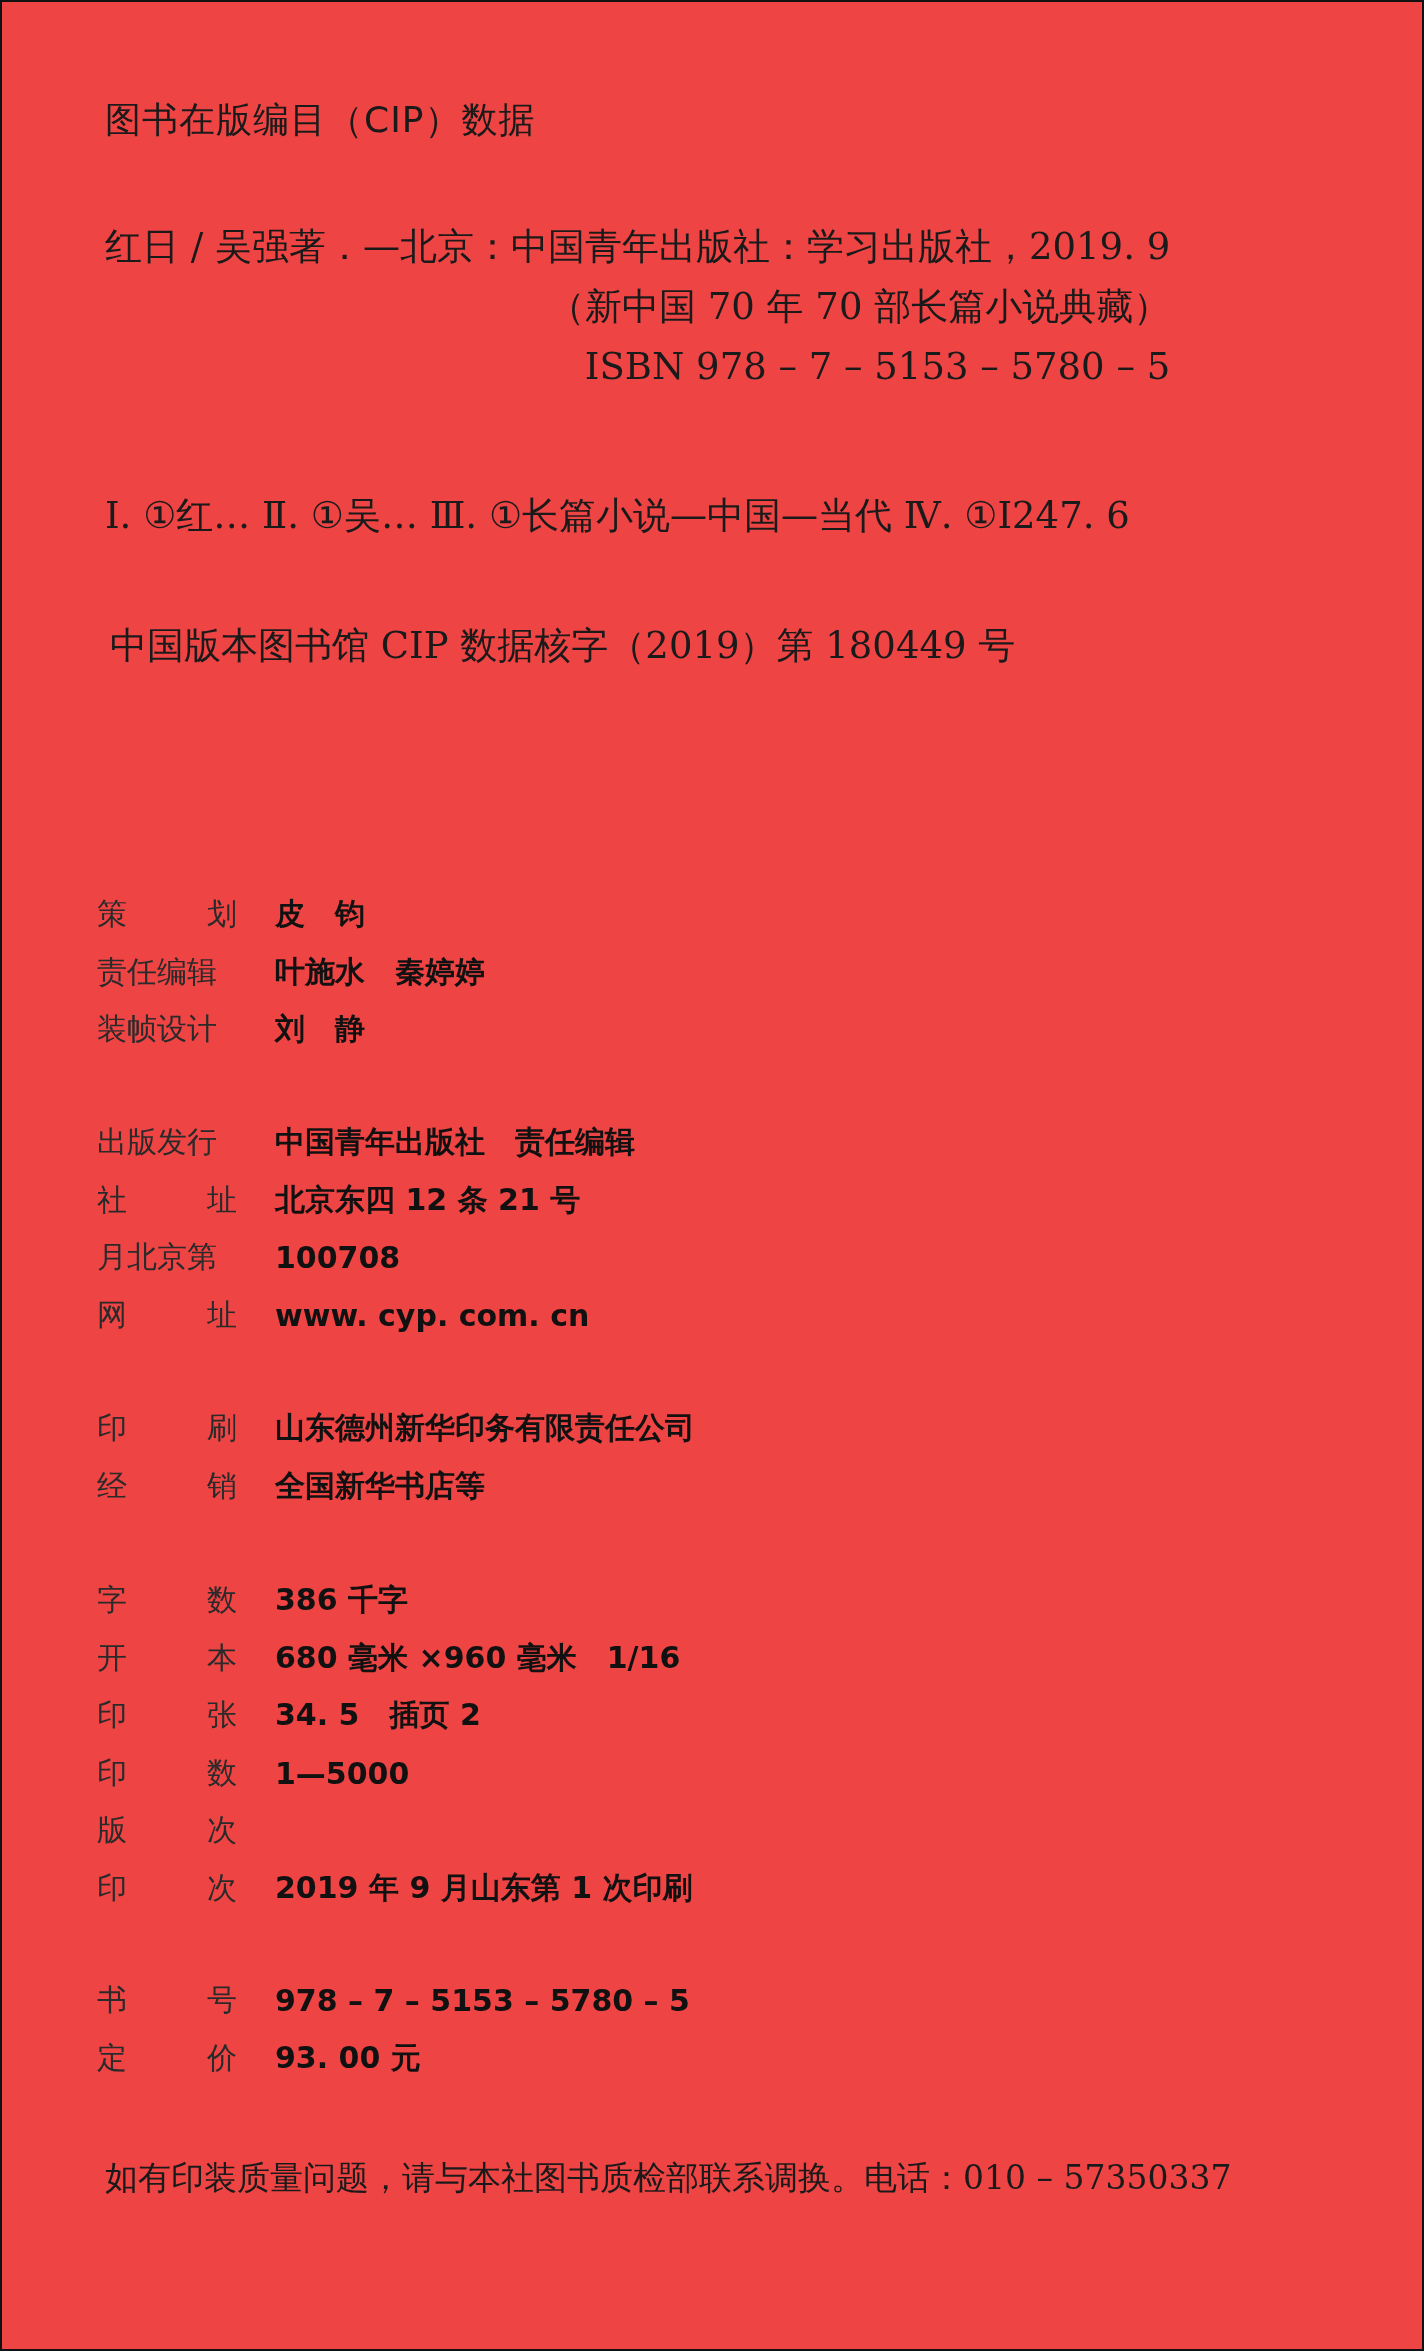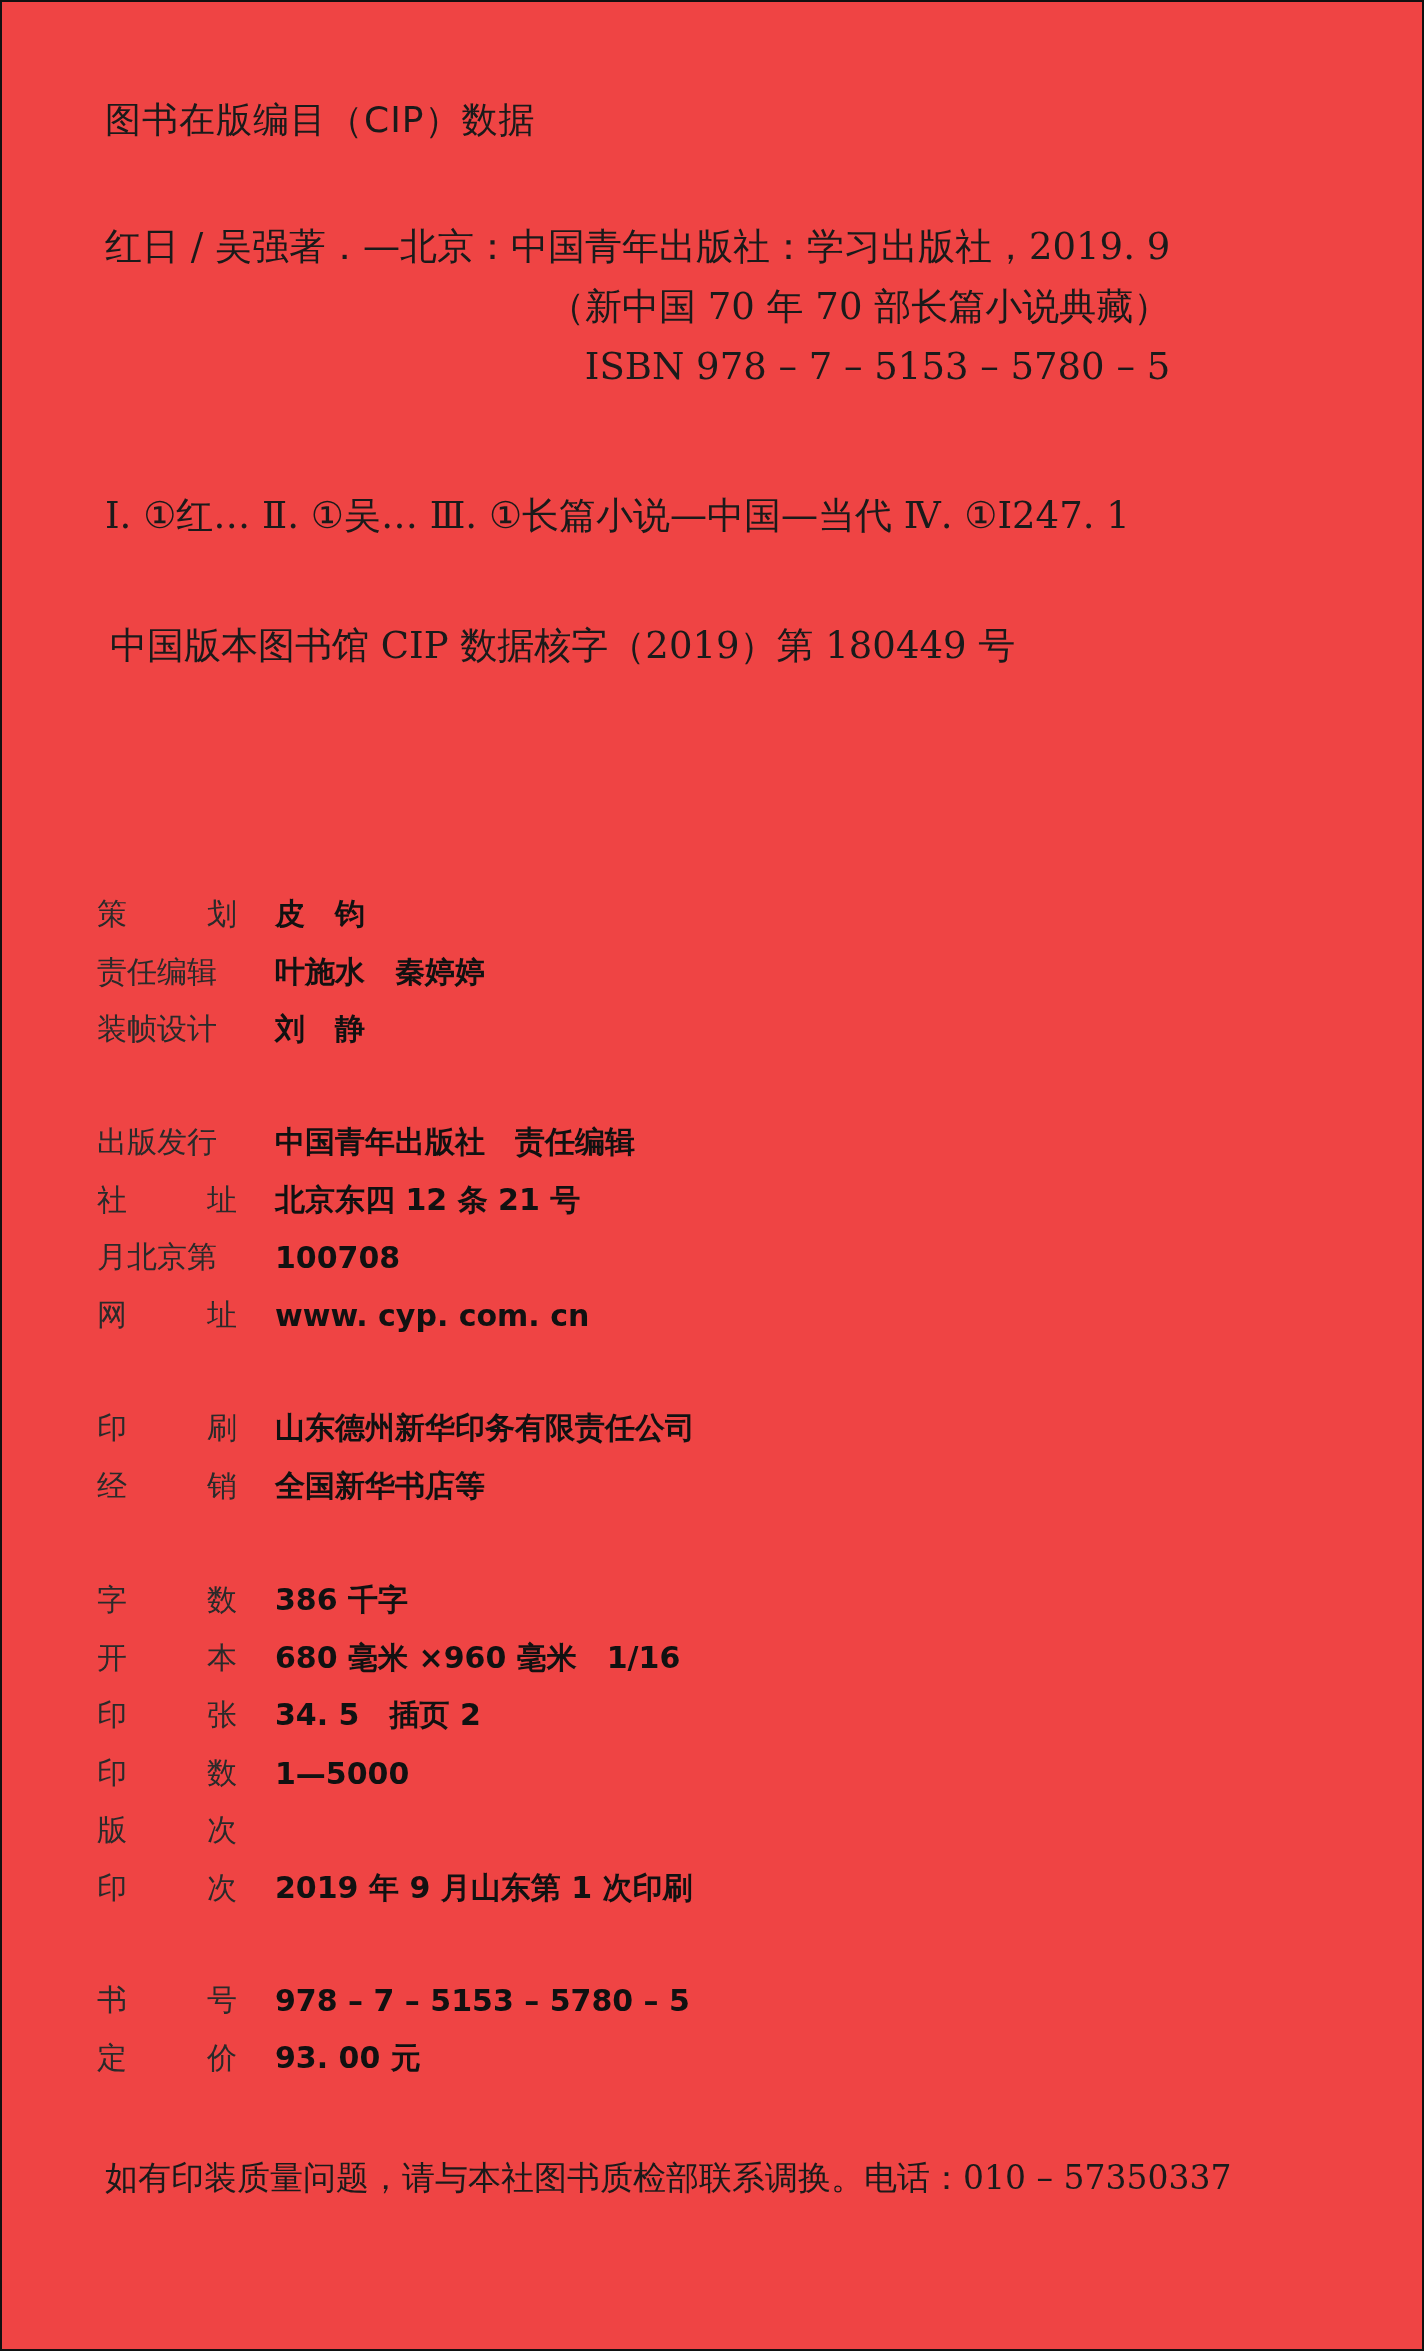--- a/index.html
+++ b/index.html
@@ -88,21 +88,21 @@
 <div class="page">
 
   <div class="cip-title sans">图书在版编目（CIP）数据</div>
 
   <div class="cip-block cip-main serif">
     <div>红日 / 吴强著．—北京：中国青年出版社：学习出版社，2019. 9</div>
     <div>（新中国 70 年 70 部长篇小说典藏）</div>
     <div>ISBN 978 – 7 – 5153 – 5780 – 5</div>
   </div>
 
-  <div class="cip-block cip-class serif">Ⅰ. ①红… Ⅱ. ①吴… Ⅲ. ①长篇小说—中国—当代 Ⅳ. ①I247. 1</div>
+  <div class="cip-block cip-class serif">Ⅰ. ①红… Ⅱ. ①吴… Ⅲ. ①长篇小说—中国—当代 Ⅳ. ①I247. 6</div>
 
   <div class="cip-block cip-verify serif">中国版本图书馆 CIP 数据核字（2019）第 180449 号</div>
 
   <div class="info-table grp-credits sans">
     <div class="info-row">
       <div class="info-label">
         <span>策</span>
         <span>划</span>
       </div>
       <div class="info-value">皮　钧</div>

